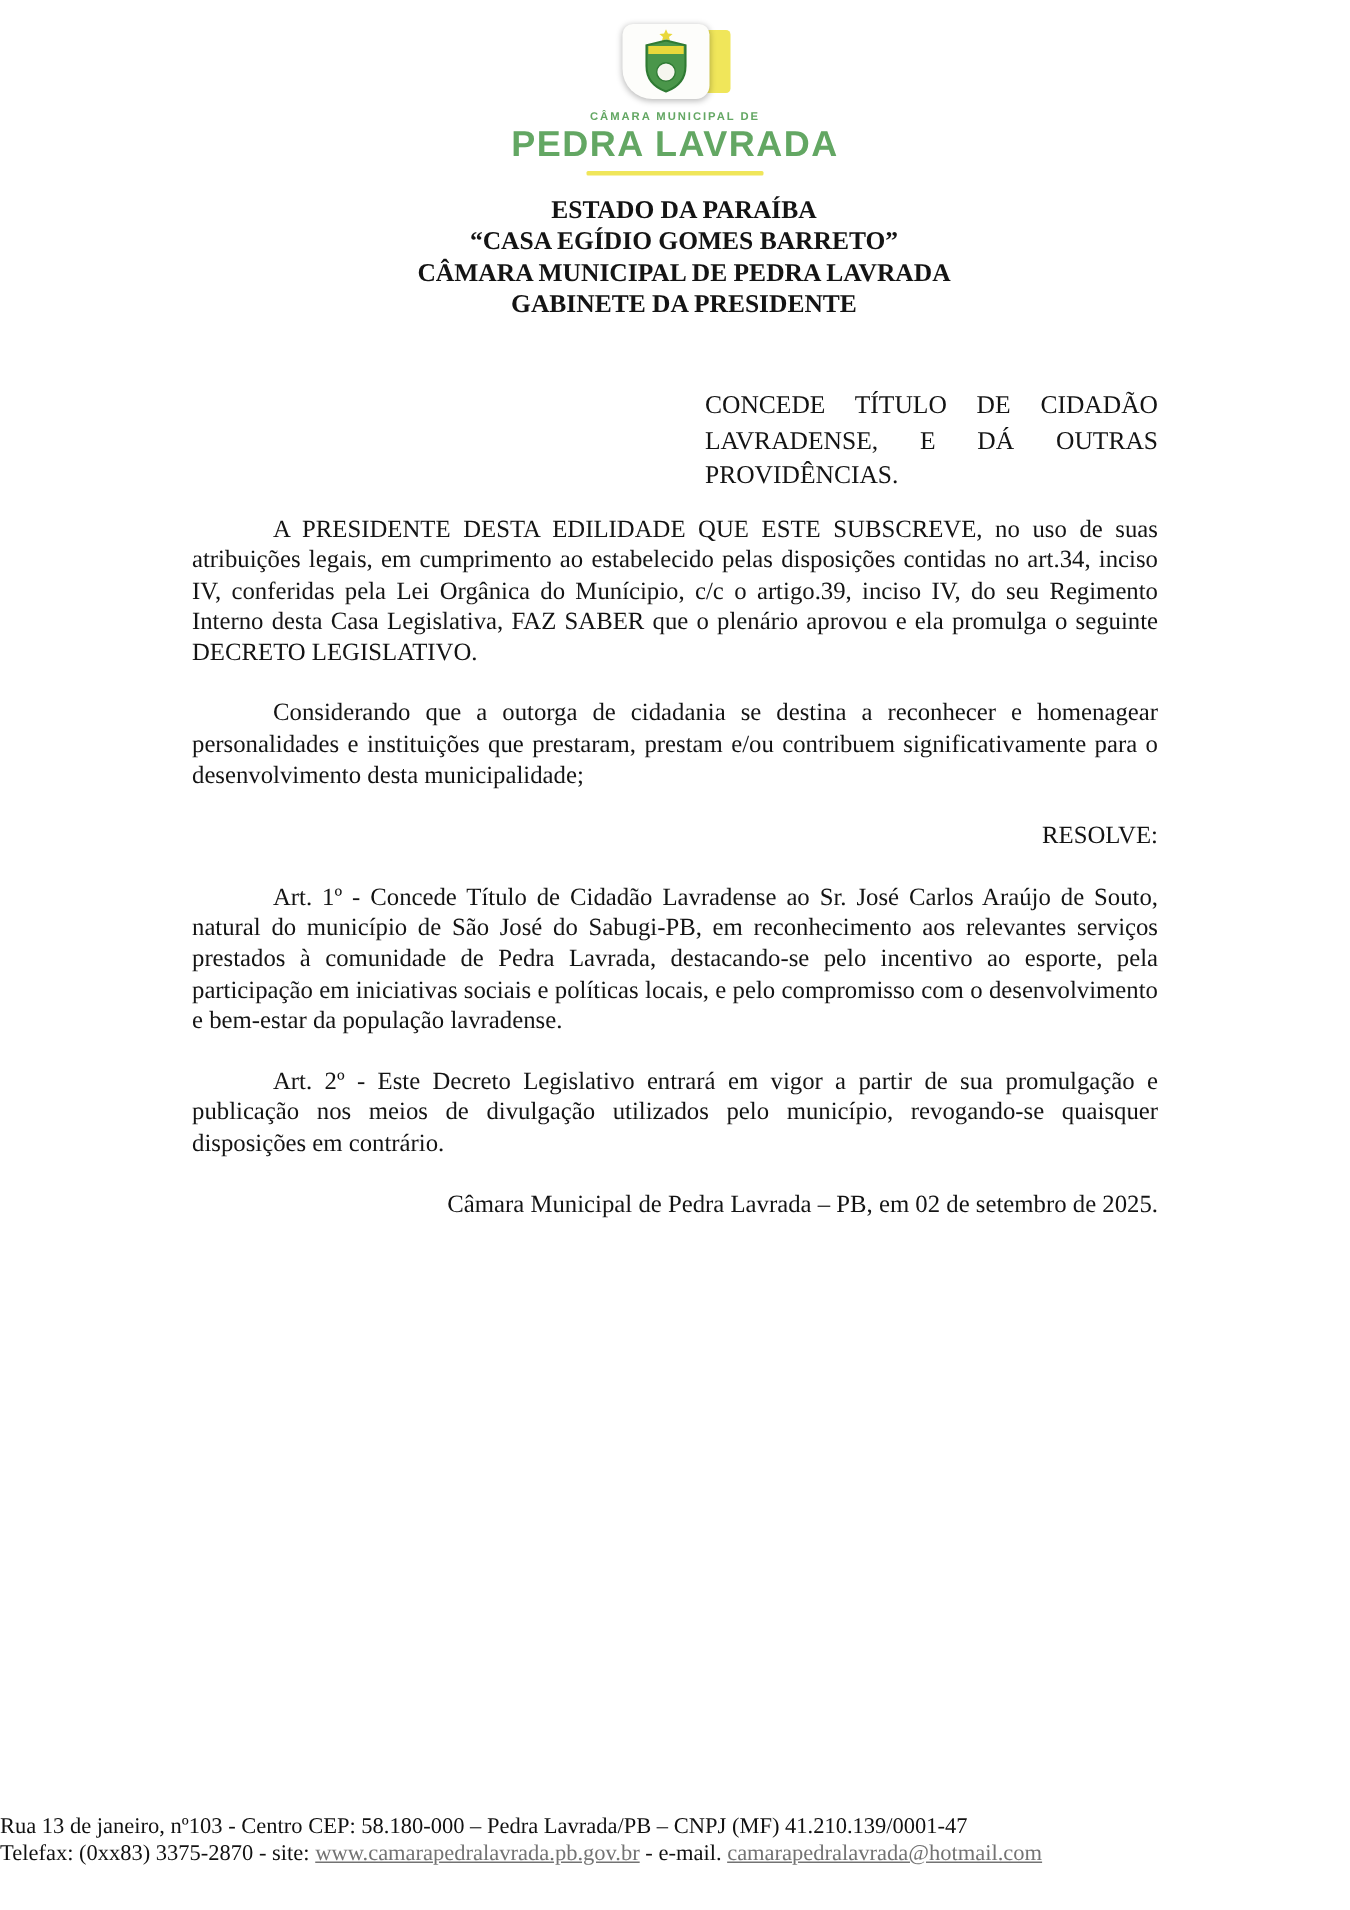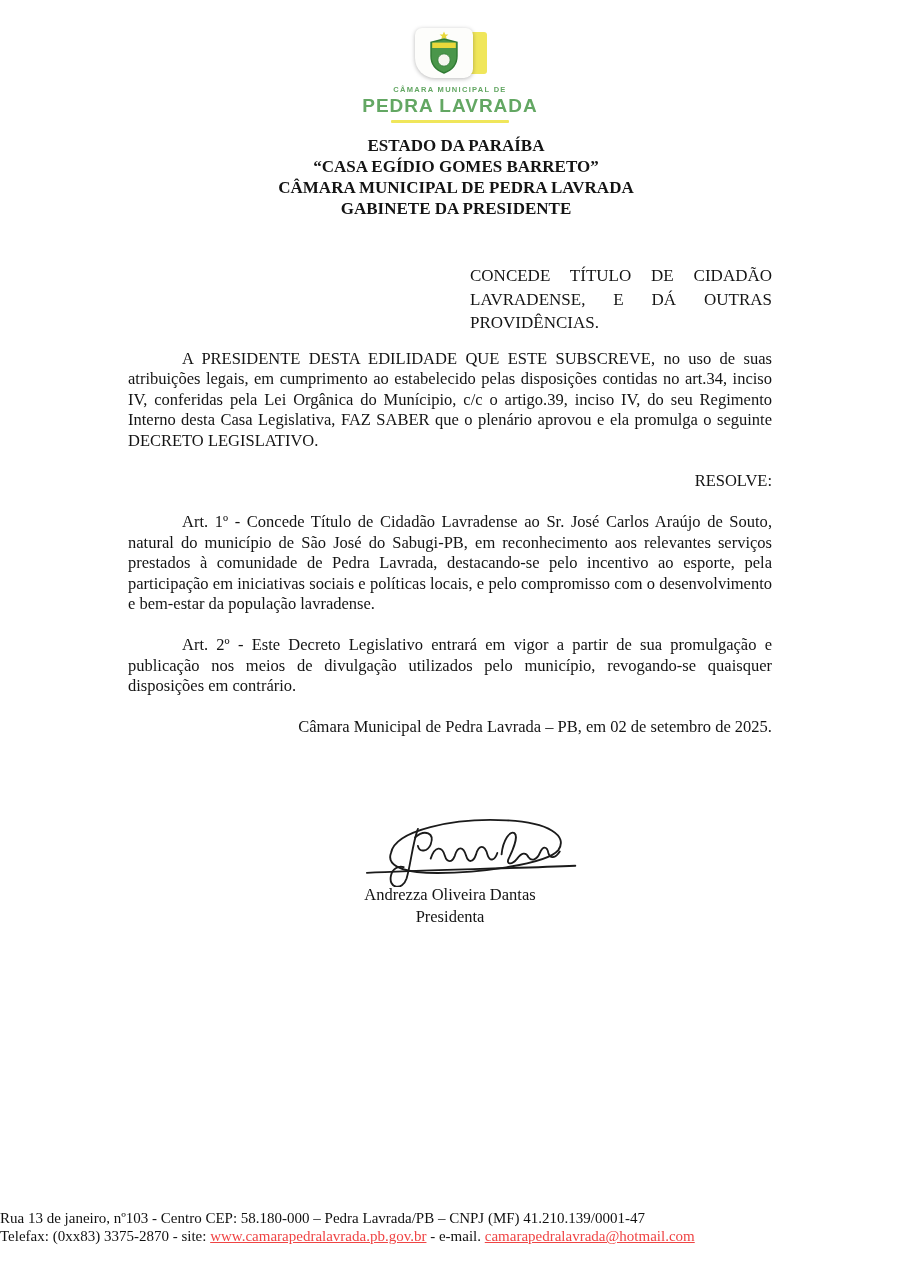--- a/index.html
+++ b/index.html
@@ -6,42 +6,42 @@
   .page{
     position:relative;
     width:900px;height:1273px;
     margin:0 auto;
     background:#ffffff;
     font-family:"Liberation Serif", serif;
     color:#141414;
     overflow:hidden;
   }
   
-  .logo-wrap{padding-top:28px;text-align:center;}
+  .logo-wrap{padding-top:16px;text-align:center;}
   .logo-emblem{position:relative;width:74px;height:50px;margin:0 auto;}
   .logo-tab{
     position:absolute;right:0;top:4px;width:24px;height:42px;
     background:var(--yellow,#f0e65a);border-radius:3px;
   }
   .logo-card{
     position:absolute;left:2px;top:0;width:58px;height:50px;
     background:#fdfdfb;border-radius:7px 7px 9px 20px;
     box-shadow:0 1px 4px rgba(0,0,0,.28);
   }
   .logo-card svg{position:absolute;left:11px;top:3px;}
   .logo-caption-small{
     margin-top:7px;
     font-family:"Liberation Sans", sans-serif;
     font-size:7.5px;font-weight:bold;letter-spacing:1.3px;
     color:var(--green,#63a763);
   }
   .logo-caption-large{
     margin-top:1px;
     font-family:"Liberation Sans", sans-serif;
-    font-size:19px;font-weight:bold;letter-spacing:1px;
+    font-size:24px;font-weight:bold;letter-spacing:1px;
     color:var(--green,#63a763);
   }
   .logo-underline{
     width:118px;height:3px;margin:3px auto 0;
     background:var(--yellow,#f0e65a);border-radius:1px;
   }
   
   .header-block{margin-top:12px;text-align:center;font-weight:bold;font-size:17px;line-height:21px;padding-left:12px;}
   .decree-title{margin-top:25px;text-align:center;font-weight:bold;font-size:17px;}
   
@@ -62,21 +62,21 @@
   
   .sig-area{margin-top:72px;text-align:center;}
   .sig-svg{display:block;margin:0 auto;transform:translateX(14px);}
   .sig-name{font-size:16.5px;line-height:20px;margin-top:-2px;}
   .sig-role{font-size:16.5px;line-height:20px;margin-top:2px;}
   
   .footer{
     position:absolute;left:0;bottom:28px;width:100%;
     text-align:left;font-size:15px;line-height:18px;color:#111;
   }
-  .footer a{color:#ef4444;text-decoration:underline;}
+  .footer a{color:#737373;text-decoration:underline;}
 </style>
 </head>
 <body>
 
 <div class="page">
 
   <div class="logo-wrap">
     <div class="logo-emblem">
       <div class="logo-tab"></div>
       <div class="logo-card">
@@ -98,41 +98,28 @@
     <div>“CASA EGÍDIO GOMES BARRETO”</div>
     <div>CÂMARA MUNICIPAL DE PEDRA LAVRADA</div>
     <div>GABINETE DA PRESIDENTE</div>
   </div>
 
 
   <div class="content">
     <div class="summary-block">CONCEDE TÍTULO DE CIDADÃO LAVRADENSE, E DÁ OUTRAS PROVIDÊNCIAS.</div>
     <div class="doc-body">
         <p class="para"><span class="b">A PRESIDENTE DESTA EDILIDADE QUE ESTE SUBSCREVE</span><span>, no uso de suas atribuições legais, em cumprimento ao estabelecido pelas disposições contidas no art.34, inciso IV, conferidas pela Lei Orgânica do Munícipio, c/c o artigo.39, inciso IV, do seu Regimento Interno desta Casa Legislativa, </span><span class="b">FAZ SABER</span><span> que o plenário aprovou e ela promulga o seguinte </span><span class="b">DECRETO LEGISLATIVO</span><span>.</span></p>
+        <p class="para"><span class="b">Considerando</span><span> que a outorga de cidadania se destina a reconhecer e homenagear personalidades e instituições que prestaram, prestam e/ou contribuem significativamente para o desenvolvimento desta municipalidade;</span></p>
         <p class="para noj"><span class="b">RESOLVE:</span></p>
         <p class="para"><span class="b">Art. 1º - </span><span>Concede Título de Cidadão Lavradense </span><span class="b">ao Sr. José Carlos Araújo de Souto</span><span>, natural do município de São José do Sabugi-PB, em reconhecimento aos relevantes serviços prestados à comunidade de Pedra Lavrada, destacando-se pelo incentivo ao esporte, pela participação em iniciativas sociais e políticas locais, e pelo compromisso com o desenvolvimento e bem-estar da população lavradense.</span></p>
         <p class="para"><span class="b">Art. 2º - </span><span>Este Decreto Legislativo entrará em vigor a partir de sua promulgação e publicação nos meios de divulgação utilizados pelo município, revogando-se quaisquer disposições em contrário.</span></p>
         <p class="para noj"><span>Câmara Municipal de Pedra Lavrada – PB, em 02 de setembro de 2025.</span></p>
       </div>
   </div>
 
-  <div class="sig-area">
-    <svg class="sig-svg" width="330" height="78" viewBox="0 0 330 110">
-      <g fill="none" stroke="#1b1b1b" stroke-width="2.6" stroke-linecap="round" stroke-linejoin="round">
-        <path d="M 28,90 C 110,86 230,84 322,80"></path>
-        <path d="M 62,62 C 68,30 150,12 225,16 C 285,19 312,38 298,58 C 282,78 180,92 112,90 C 74,88 56,78 62,62 Z"></path>
-        <path d="M 100,28 C 92,50 90,78 84,98 C 78,116 58,112 62,94 C 64,84 72,80 80,82"></path>
-        <path d="M 96,40 C 110,28 124,34 118,50 C 114,60 102,62 100,52"></path>
-        <path d="M 118,70 C 124,52 134,52 138,66 C 141,76 148,76 152,66 C 156,52 164,52 168,66 C 171,76 178,76 182,64 C 186,50 194,50 198,64 C 201,74 208,74 212,62"></path>
-        <path d="M 218,64 C 220,44 230,30 236,34 C 242,38 234,58 228,70 C 224,78 232,80 240,70 C 246,62 252,60 256,68 C 260,74 268,72 272,62 C 276,52 282,52 284,62 C 286,70 294,70 300,60"></path>
-      </g>
-    </svg>
-    <div class="sig-name">Andrezza Oliveira Dantas</div>
-    <div class="sig-role">Presidenta</div>
-  </div>
 
   <div class="footer">
     <div>Rua 13 de janeiro, nº103 - Centro CEP: 58.180-000 – Pedra Lavrada/PB – CNPJ (MF) 41.210.139/0001-47</div>
     <div>
       <span>Telefax: (0xx83) 3375-2870 - site: </span><a href="#">www.camarapedralavrada.pb.gov.br</a><span> - e-mail. </span><a href="#">camarapedralavrada@hotmail.com</a>
     </div>
   </div>
 
 </div>
 

